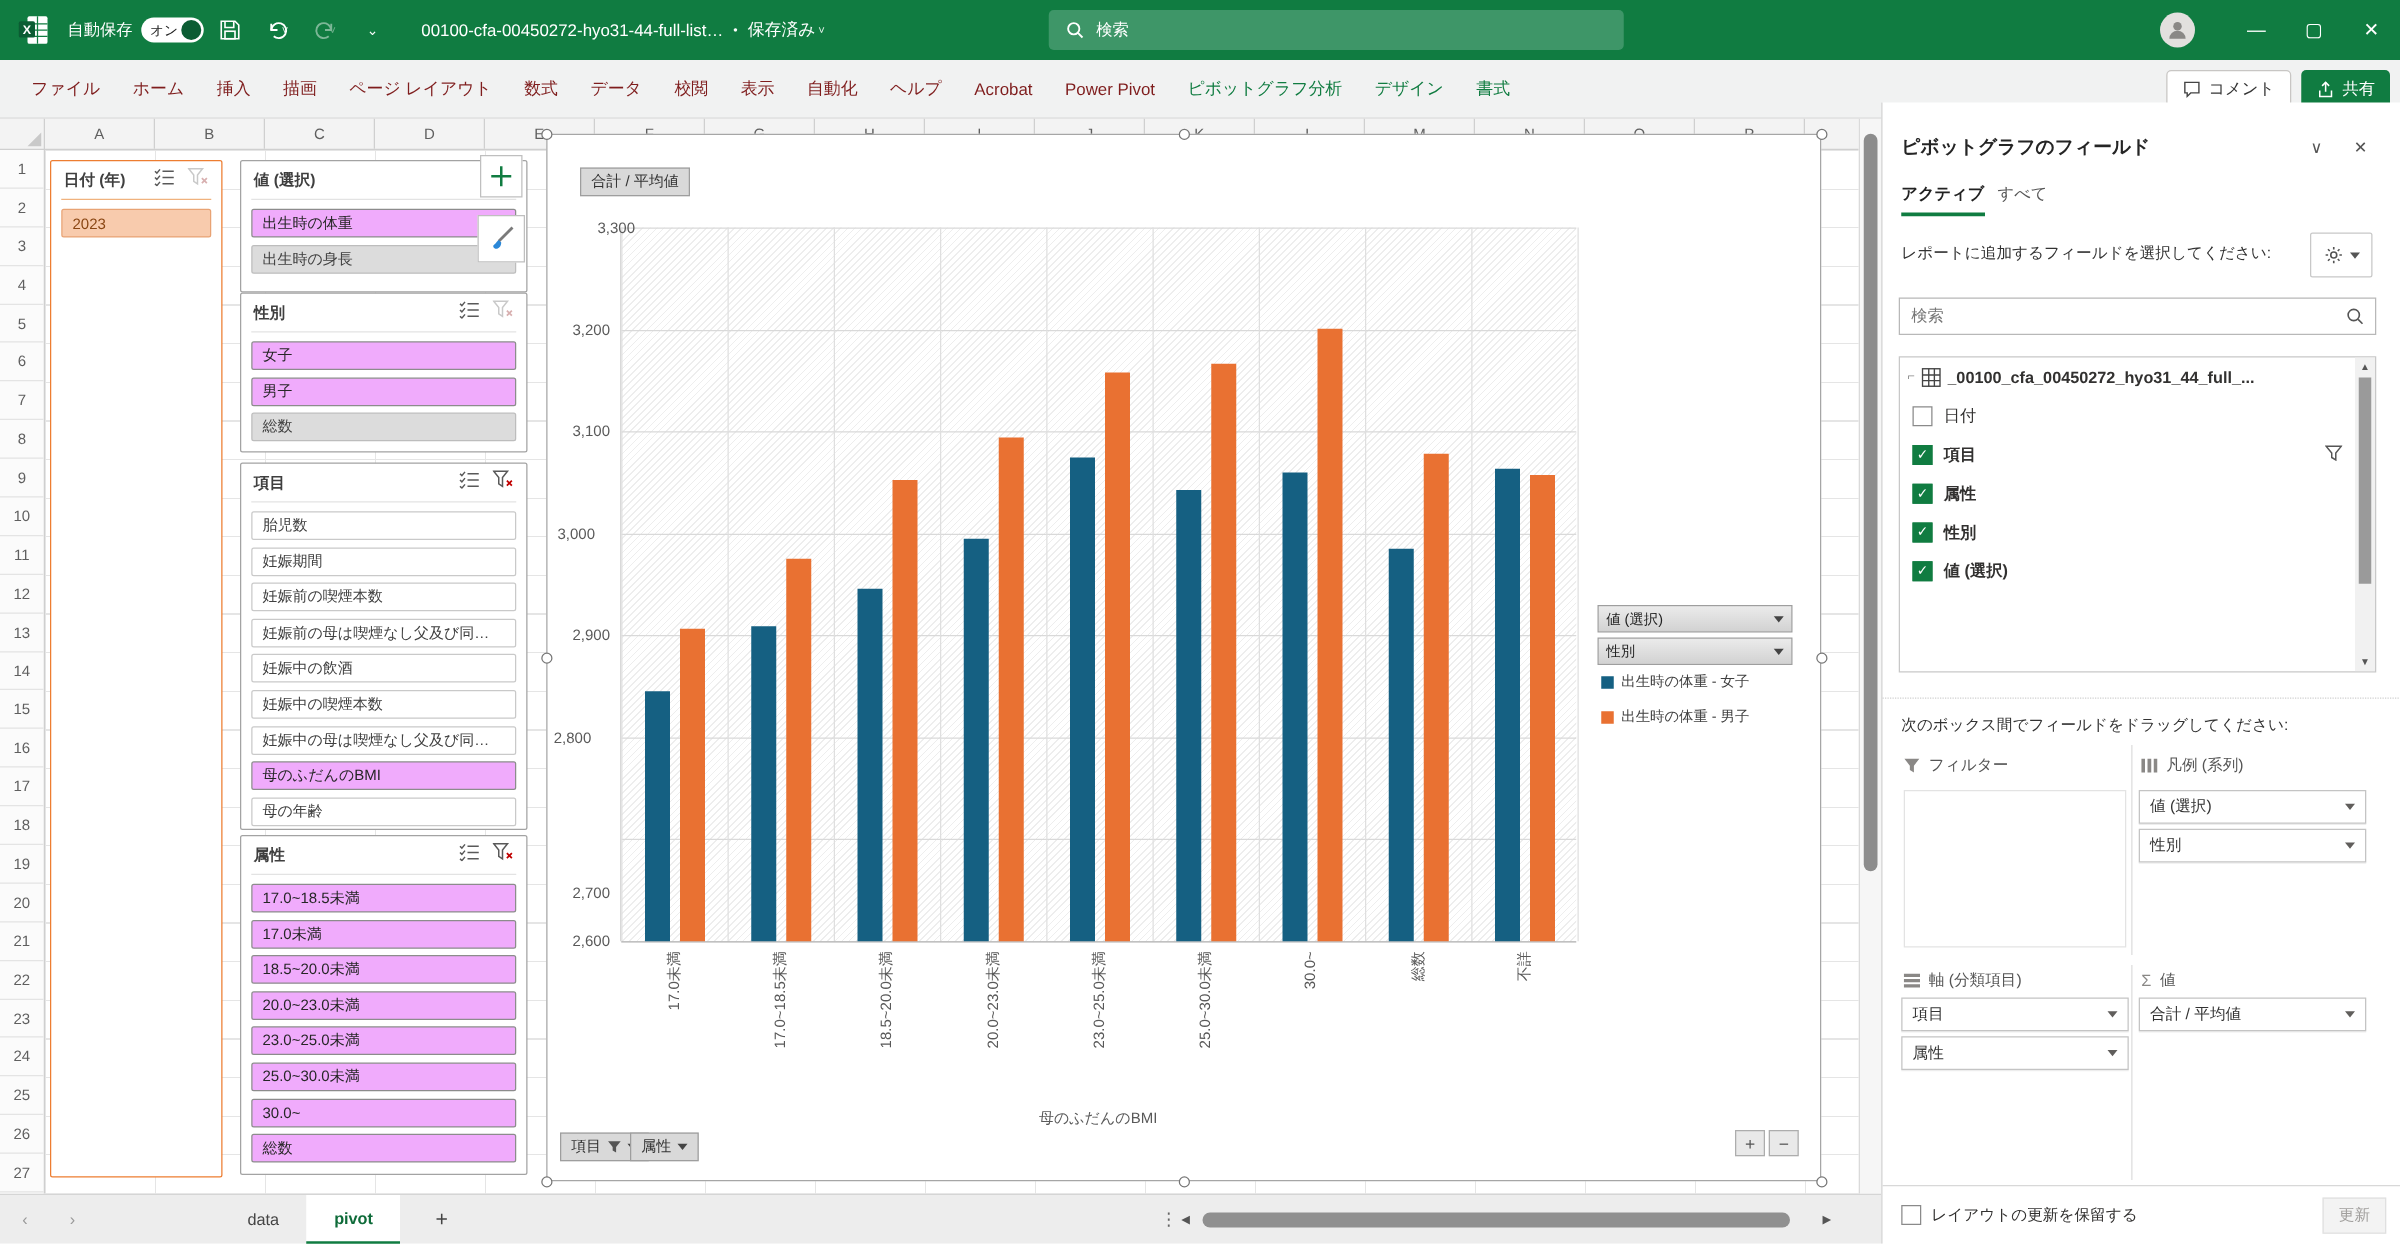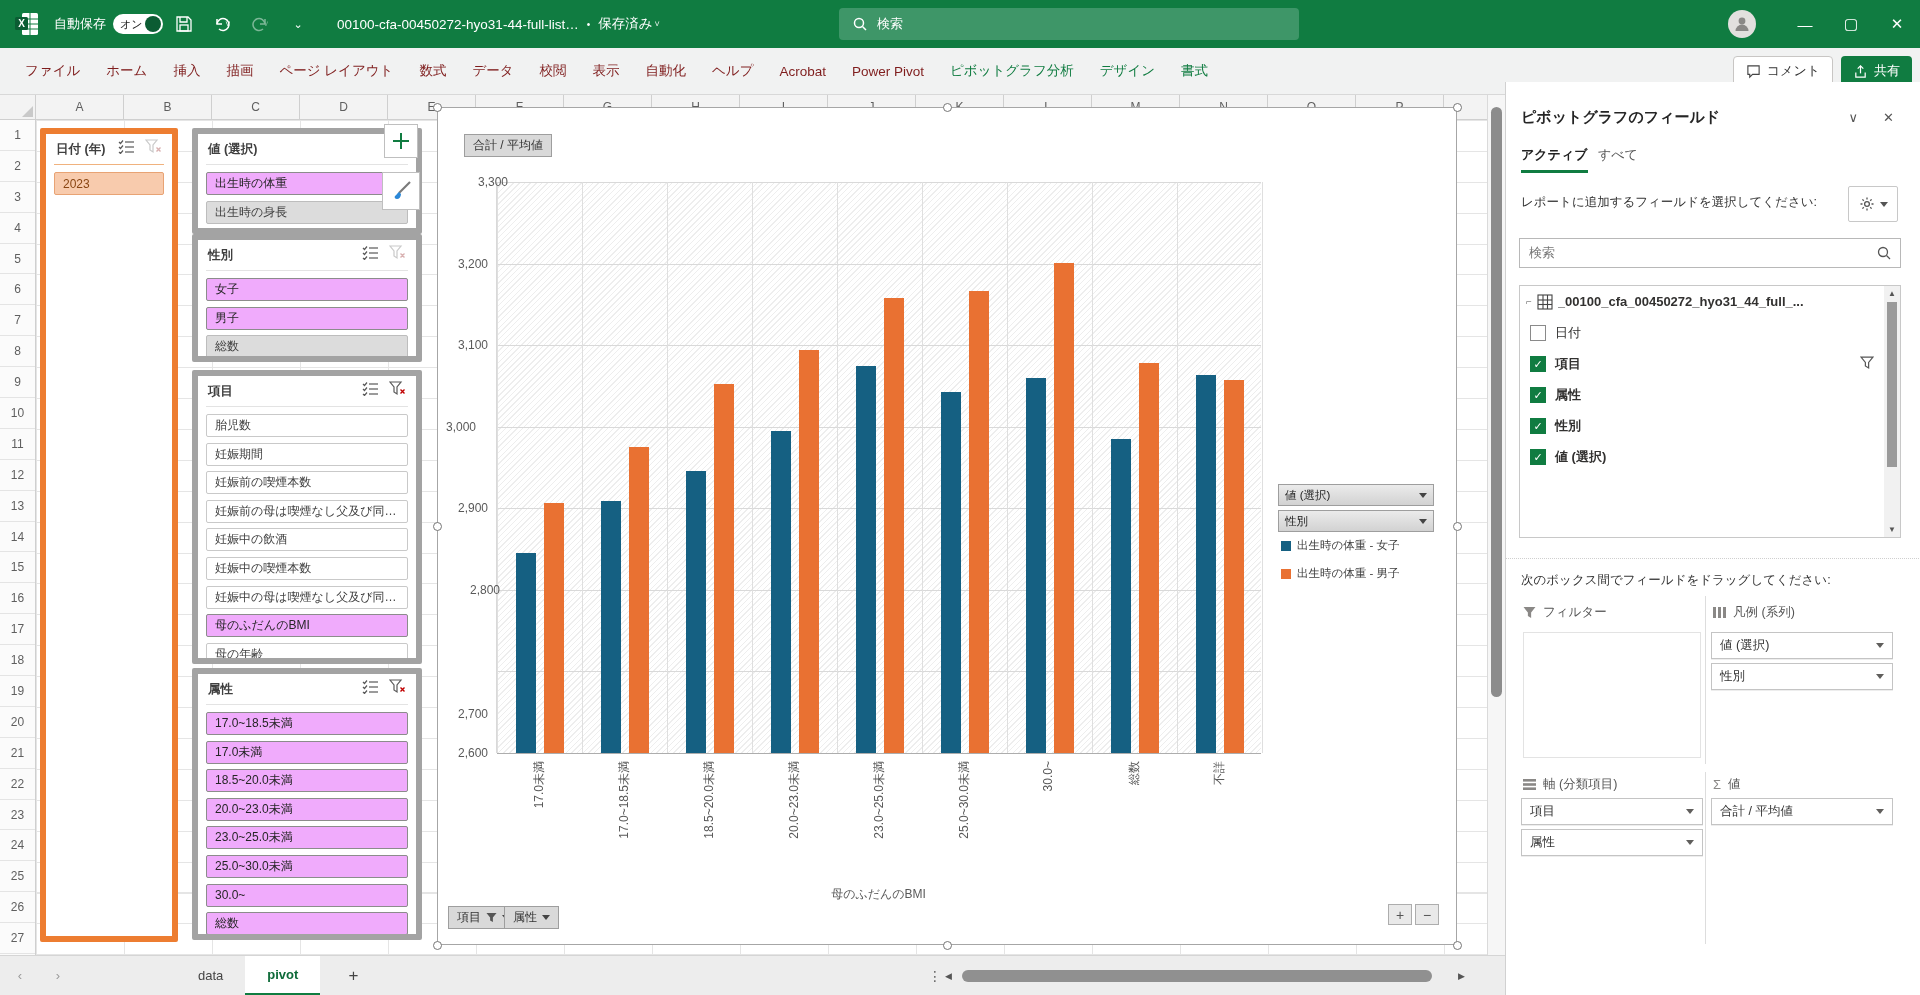--- a/index.html
+++ b/index.html
@@ -40,21 +40,21 @@
   .colheads { position:absolute; left:36px; top:95px; width:1451px; height:25px; display:flex; background:#F3F3F3; border-bottom:1px solid #CFCFCF; }
   .colhead { width:88px; flex:0 0 88px; border-right:1px solid #CFCFCF; font-size:12px; color:#5F5F5F; display:flex; align-items:center; justify-content:center; }
   .rowheads { position:absolute; left:0; top:120px; width:36px; height:835px; overflow:hidden; background:#FBFBFB; border-right:1px solid #CFCFCF; }
   .rowhead { height:30.9px; border-bottom:1px solid #E4E4E4; font-size:12px; color:#5F5F5F; display:flex; align-items:center; justify-content:center; }
   .gridbg { position:absolute; left:36px; top:120px; width:1451px; height:835px;
     background-image:repeating-linear-gradient(to right,#E5E5E5 0 1px,transparent 1px 88px),
                      repeating-linear-gradient(to bottom,#E5E5E5 0 1px,transparent 1px 30.9px);
     background-color:#fff; }
 
   
-  .slicer { position:absolute; background:#fff; border:6px solid #a3a3a3; border-radius:2px; overflow:hidden; }
+  .slicer { position:absolute; background:#fff; border:1px solid #a3a3a3; border-radius:2px; overflow:hidden; }
   .slicer.orange { border-color:#ED7D31; }
   .sl-head { position:relative; height:30px; display:flex; align-items:center; padding-left:10px; }
   .sl-title { font-size:12.5px; font-weight:bold; color:#3F3F3F; }
   .sl-rule { position:absolute; left:8px; right:8px; top:30px; height:1px; background:#E3E3E3; }
   .orange .sl-rule { background:#F0B27E; }
   .sl-icons { position:absolute; right:10px; top:5px; display:flex; gap:10px; }
   .sl-icons svg { display:block; }
   .sl-items { position:absolute; left:8px; right:8px; top:38px; }
   .sl-item { height:23px; border-radius:2px; font-size:12px; display:flex; align-items:center; padding-left:8px; margin-bottom:5.6px; white-space:nowrap; overflow:hidden; }
   .st-accent { background:#F8CBAD; border:1px solid #E8A374; color:#8A4613; }
@@ -489,21 +489,21 @@
       <div class="bar" style="left: 641.5px; height: 389.911px; background: rgb(233, 113, 50);"></div>
       <div class="bar" style="left: 698.5px; height: 377.676px; background: rgb(21, 96, 130);"></div>
       <div class="bar" style="left: 726.5px; height: 372.781px; background: rgb(233, 113, 50);"></div>
     </div>
   <div id="ylabs">
       <div class="ylab" style="right: 948px; top: 74px;">3,300</div>
       <div class="ylab" style="right: 968px; top: 155.571px;">3,200</div>
       <div class="ylab" style="right: 968px; top: 237.143px;">3,100</div>
       <div class="ylab" style="right: 980px; top: 318.714px;">3,000</div>
       <div class="ylab" style="right: 968px; top: 400.286px;">2,900</div>
-      <div class="ylab" style="right: 956px; top: 481.857px; text-align: right;">2,800</div>
+      <div class="ylab" style="right: 983px; top: 481.857px; text-align: right;">2,800</div>
       <div class="ylab" style="right: 968px; top: 563.429px; margin-top: 43px;">2,700</div>
       <div class="ylab" style="right: 968px; top: 645px;">2,600</div>
     </div>
   <div id="catlabs">
       <div class="catlab" style="left: 92.5px; top: 653px;">17.0未満</div>
       <div class="catlab" style="left: 177.5px; top: 653px;">17.0~18.5未満</div>
       <div class="catlab" style="left: 262.5px; top: 653px;">18.5~20.0未満</div>
       <div class="catlab" style="left: 347.5px; top: 653px;">20.0~23.0未満</div>
       <div class="catlab" style="left: 432.5px; top: 653px;">23.0~25.0未満</div>
       <div class="catlab" style="left: 517.5px; top: 653px;">25.0~30.0未満</div>
@@ -696,13 +696,20 @@
       </div>
     </div>
   <div id="values-chips" style="position:absolute; left:205px; top:716px;">
       <div class="chip" style="width: 182px;">
         <span>合計 / 平均値</span>
         <span class="chev"></span>
       </div>
     </div>
   <div class="vdiv" style="left:199px; top:690px; width:1px; height:172px;"></div>
 
+  <div class="p-bottom">
+    <div style="display:flex; align-items:center; gap:8px; margin-left:15px;">
+      <div class="cb"></div>
+      <span style="font-size:12.5px;">レイアウトの更新を保留する</span>
+    </div>
+    <div class="upd-btn">更新</div>
+  </div>
 </div>
 
 </body></html>

